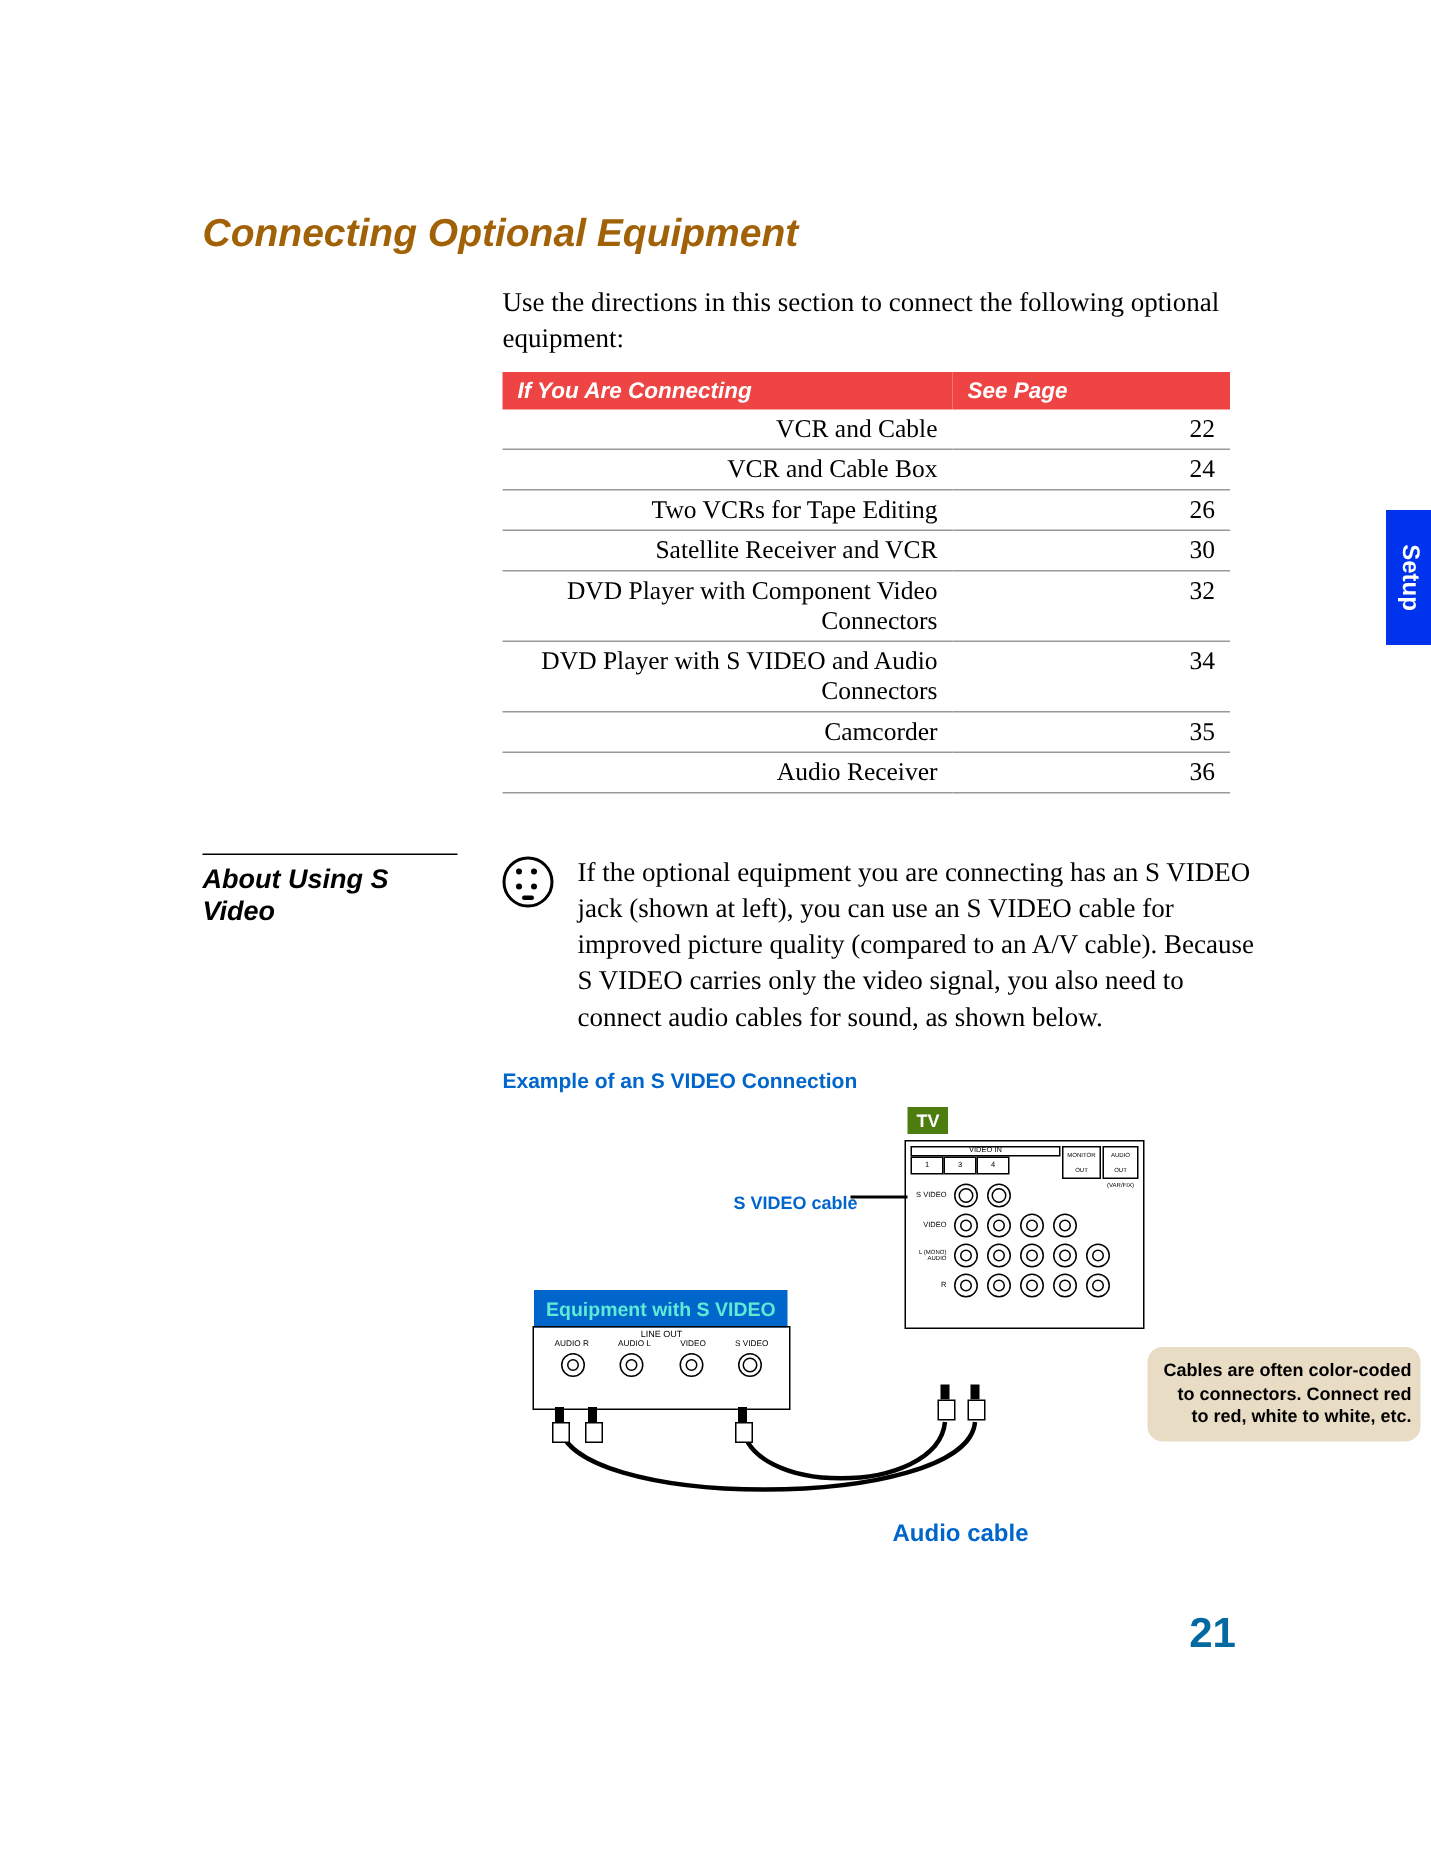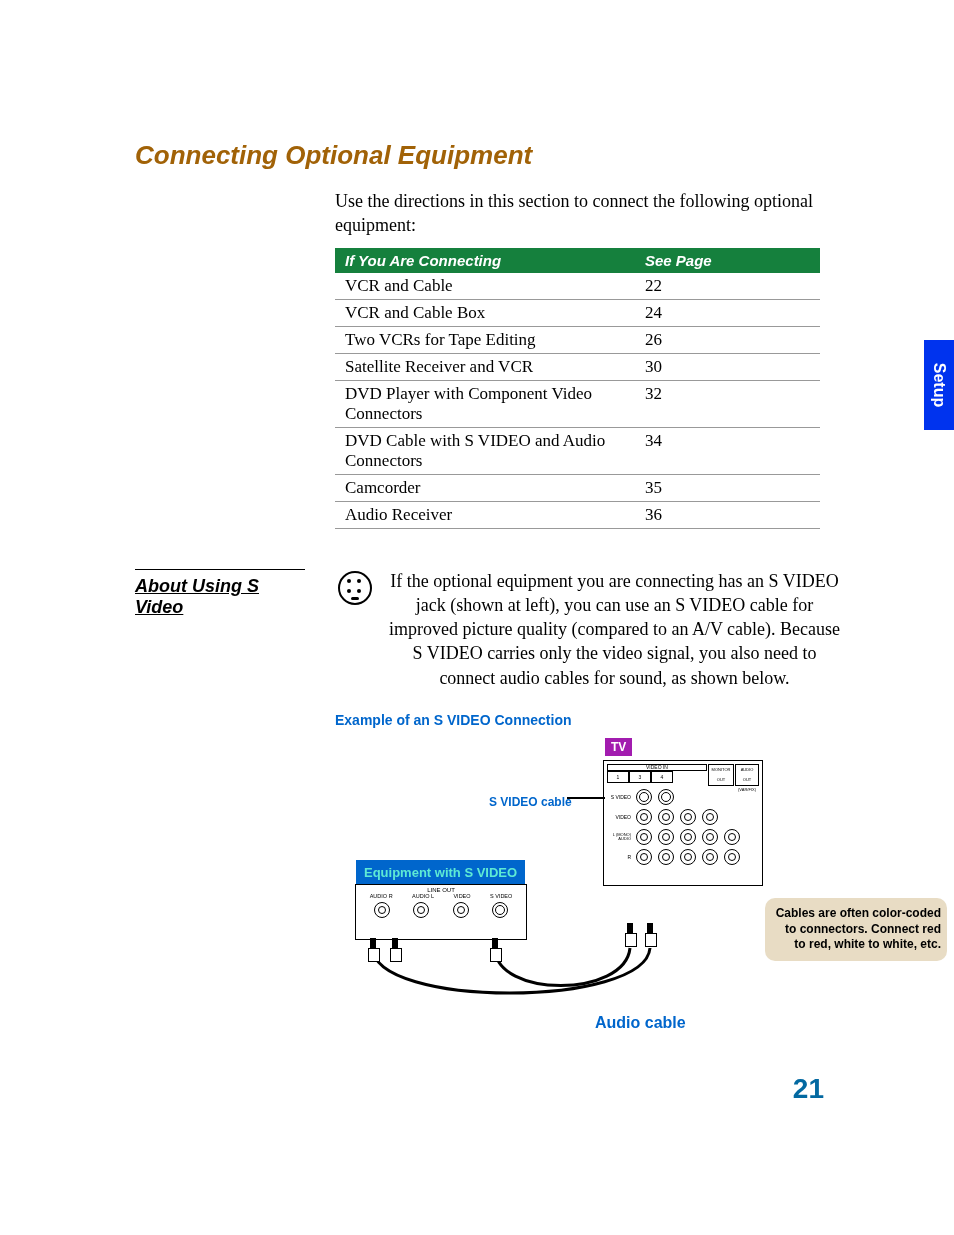--- a/index.html
+++ b/index.html
@@ -30,53 +30,52 @@
     line-height: 1.35;
     margin-bottom: 10px;
   }
   table.connect {
     margin-left: 200px;
     border-collapse: collapse;
     width: 485px;
     font-size: 17px;
   }
   table.connect thead th {
-    background: #15803d;
+    background: #ef4444;
     color: white;
     font-family: "Segoe UI", Arial, sans-serif;
     font-weight: 700;
     font-style: italic;
     text-align: left;
     padding: 4px 10px;
     font-size: 15px;
   }
   table.connect td {
     padding: 3px 10px;
     border-bottom: 1px solid #999;
     vertical-align: top;
+    text-align: right;
   }
   table.connect td:first-child { width: 280px; }
   .section-row {
     display: flex;
     margin-top: 40px;
   }
   .side-heading {
     width: 170px;
     font-family: "Segoe UI", Arial, sans-serif;
     font-weight: 700;
     font-style: italic;
     font-size: 18px;
     border-top: 1.5px solid #000;
     padding-top: 6px;
     margin-right: 30px;
-    text-decoration: underline;
   }
   .body-col {
     flex: 1;
-    text-align: center;
   }
   .body-text {
     font-size: 18px;
     line-height: 1.35;
     margin-left: 50px;
   }
   .icon-cell {
     float: left;
     width: 40px;
     margin-top: 2px;
@@ -105,21 +104,21 @@
     margin-top: 22px;
     margin-bottom: 10px;
   }
   .diagram-zone {
     position: relative;
     margin-left: 110px;
     height: 300px;
   }
   .tv-label {
     position: absolute;
-    background: #a21caf;
+    background: #4d7c0f;
     color: white;
     font-family: Arial, sans-serif;
     font-weight: 700;
     font-size: 12px;
     padding: 2px 6px;
     top: 0;
     left: 360px;
   }
   .tv-panel {
     position: absolute;
@@ -282,21 +281,21 @@
         </tr>
       <tr>
           <td>Satellite Receiver and VCR</td>
           <td>30</td>
         </tr>
       <tr>
           <td>DVD Player with Component Video Connectors</td>
           <td>32</td>
         </tr>
       <tr>
-          <td>DVD Cable with S VIDEO and Audio Connectors</td>
+          <td>DVD Player with S VIDEO and Audio Connectors</td>
           <td>34</td>
         </tr>
       <tr>
           <td>Camcorder</td>
           <td>35</td>
         </tr>
       <tr>
           <td>Audio Receiver</td>
           <td>36</td>
         </tr>

